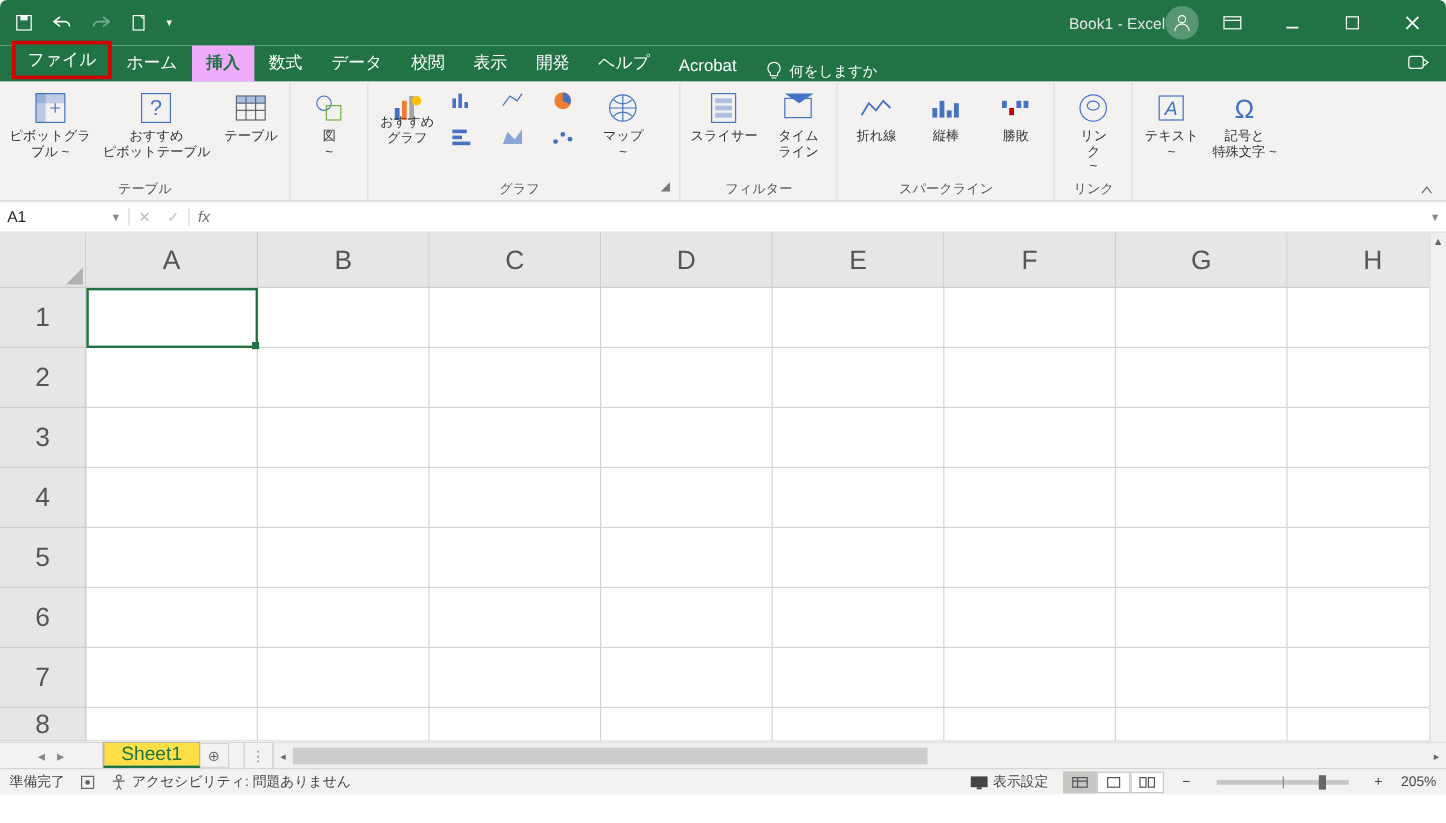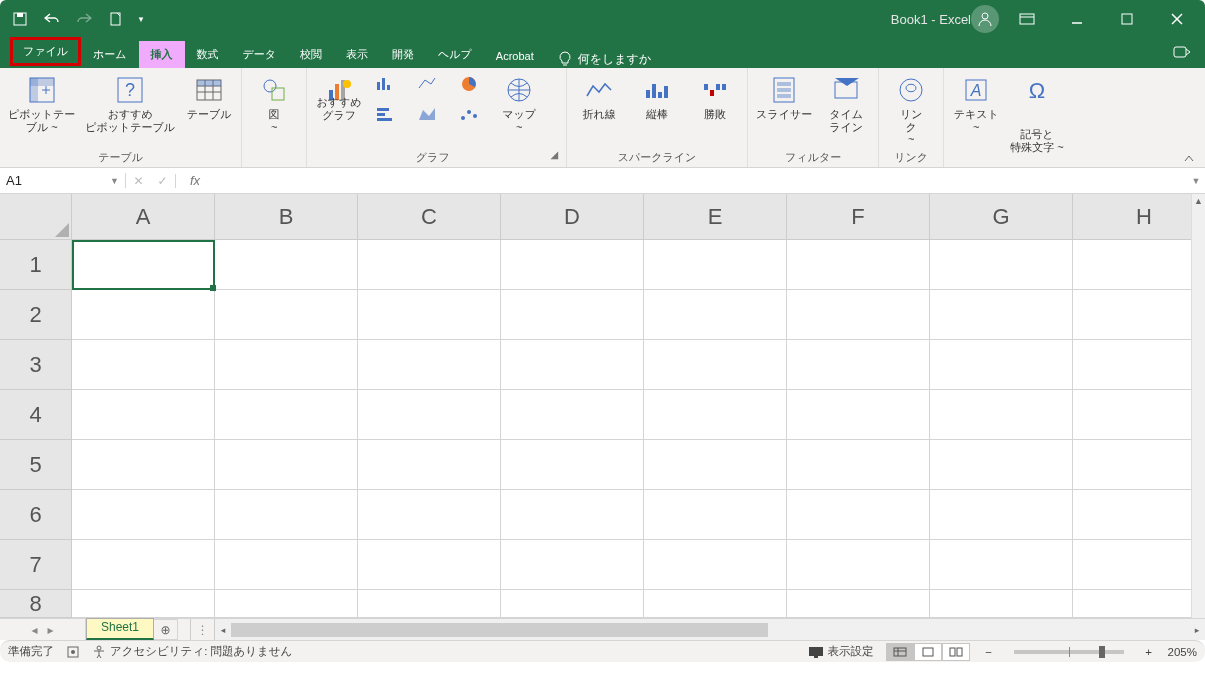--- a/index.html
+++ b/index.html
@@ -8,45 +8,45 @@
 .titlebar { height: 38px; background: #217346; display: flex; align-items: center; padding: 0 6px; border-top-left-radius: 6px; border-top-right-radius: 6px; }
 .titlebar .qat { display: flex; align-items: center; gap: 4px; }
 .qat-btn { width: 28px; height: 28px; display: flex; align-items: center; justify-content: center; color: #fff; cursor: pointer; }
 .qat-btn.disabled { opacity: .4; }
 .title-center { flex: 1; text-align: right; color: #e5e5e5; font-size: 13px; }
 .title-right { display: flex; align-items: center; gap: 6px; }
 .title-right .icon-btn { width: 44px; height: 32px; display: flex; align-items: center; justify-content: center; color: #fff; cursor: pointer; }
 .acct { width: 28px; height: 28px; border-radius: 50%; background: rgba(255,255,255,.25); display: flex; align-items: center; justify-content: center; color: #fff; }
 
 .tabbar { height: 30px; background: #217346; display: flex; align-items: flex-end; padding-left: 10px; position: relative; }
-.tab { padding: 6px 12px 6px; color: #fff; font-size: 11px; cursor: pointer; }
+.tab { padding: 6px 12px 6px; color: #fff; font-size: 14px; cursor: pointer; }
 .tab.file { background: #217346; border: 3px solid #d40000; margin-top: -4px; margin-bottom: 2px; padding: 4px 10px; }
 .tab.active { background: #f0abfc; color: #217346; font-weight: 600; }
 .tell-me { display: flex; align-items: flex-start; gap: 6px; color: #fff; padding: 0 12px; }
 .share { position: absolute; right: 14px; top: 6px; color: #fff; cursor: pointer; }
 
 .ribbon { height: 100px; background: #f4f2f1; border-bottom: 1px solid #d5d5d5; display: flex; position: relative; }
 .rgroup { border-right: 1px solid #e1dfdd; display: flex; flex-direction: column; justify-content: space-between; padding: 4px 8px 2px; }
 .rgroup-items { display: flex; align-items: flex-start; gap: 10px; padding-top: 2px; }
 .rgroup-label { text-align: center; font-size: 11px; color: #555; padding: 2px 0 0; }
 .rbtn { display: flex; flex-direction: column; align-items: center; gap: 2px; min-width: 48px; cursor: pointer; }
 .rbtn .ic { width: 32px; height: 32px; display: flex; align-items: center; justify-content: center; }
 .rbtn .lbl { font-size: 11px; text-align: center; line-height: 1.15; color: #333; }
 .chart-cluster { display: flex; flex-direction: column; align-items: center; gap: 4px; }
 .chart-grid { display: grid; grid-template-columns: repeat(3, 28px); grid-template-rows: repeat(2, 24px); gap: 6px 14px; }
 .mini { width: 24px; height: 20px; display: flex; align-items: center; justify-content: center; cursor: pointer; color:#4472c4; }
 .launcher { font-size: 10px; color: #777; text-align: right; position: relative; top:-2px; }
 .collapse { position: absolute; right: 10px; bottom: 4px; cursor: pointer; color: #666; }
 
 .fb { height: 26px; background: #fff; border-bottom: 1px solid #d5d5d5; display: flex; align-items: center; }
-.namebox { width: 126px; border-right: 1px solid #d5d5d5; padding: 0 6px; font-size: 13px; display:flex; align-items:center; justify-content:space-between; }
+.namebox { width: 108px; border-right: 1px solid #d5d5d5; padding: 0 6px; font-size: 13px; display:flex; align-items:center; justify-content:space-between; }
 .namebox .dd { color:#888; font-size:9px; }
 .fb-tools { width: 50px; border-right: 1px solid #d5d5d5; display: flex; align-items: center; justify-content: center; gap: 0; color:#bbb; }
 .fb-tools span { width:24px; text-align:center; }
-.fx { width: 24px; text-align: right; font-style: italic; color: #777; font-size: 13px; }
+.fx { width: 24px; text-align: center; font-style: italic; color: #777; font-size: 13px; }
 .formula { flex: 1; padding: 0 6px; font-size: 13px; }
 .fb-dd { width: 18px; text-align: center; color: #888; font-size: 9px; }
 
 .grid-area { position: relative; height: 424px; background: #fff; overflow:hidden; }
 .rowhdrs { position: absolute; top: 0; left: 0; width: 72px; }
 .corner { height: 46px; background: #e6e6e6; border-right: 1px solid #ccc; border-bottom: 1px solid #ccc; position:relative; }
 .corner::after { content:""; position:absolute; right:2px; bottom:2px; width:0; height:0; border-left:14px solid transparent; border-bottom:14px solid #b0b0b0; }
 .rowhdr { height: 50px; background: #e6e6e6; border-right: 1px solid #ccc; border-bottom: 1px solid #ccc; display: flex; align-items: center; justify-content: center; font-size: 22px; color: #555; }
 .colhdrs { position: absolute; top: 0; left: 72px; right: 14px; height: 46px; display: flex; }
 .colhdr { flex: 0 0 143px; background: #e6e6e6; border-right: 1px solid #ccc; border-bottom: 1px solid #ccc; display: flex; align-items: center; justify-content: center; font-size: 22px; color: #555; }
@@ -54,30 +54,30 @@
 .cellrow { height: 50px; display: flex; }
 .cell { flex: 0 0 143px; border-right: 1px solid #d4d4d4; border-bottom: 1px solid #d4d4d4; }
 .vscroll { position: absolute; right: 0; top: 0; width: 14px; bottom: 0; background: #f0f0f0; border-left:1px solid #ddd; }
 .vscroll .arrow { height:14px; text-align:center; font-size:9px; color:#666; line-height:14px; }
 
 .sel { position: absolute; top: 46px; left: 72px; width: 143px; height: 50px; border: 2px solid #217346; pointer-events: none; }
 .sel::after { content:""; position:absolute; right:-3px; bottom:-3px; width:6px; height:6px; background:#217346; }
 
 .sheetbar { height: 22px; border-top: 1px solid #d5d5d5; display: flex; align-items: stretch; background: #f4f2f1; }
 .sheet-nav { width: 86px; border-right: 1px solid #d5d5d5; display:flex; align-items:center; justify-content:center; gap:10px; color:#888; }
-.sheet-tab { padding: 1px 14px; background: #fef9c3; border: 1px solid #aeaeae; border-bottom: 2px solid #217346; font-size: 12px; color: #217346; margin-top:-1px; }
+.sheet-tab { padding: 1px 14px; background: #fde047; border: 1px solid #aeaeae; border-bottom: 2px solid #217346; font-size: 16px; color: #217346; margin-top:-1px; }
 .sheet-add { width: 24px; display: flex; align-items: center; justify-content: center; color: #666; border:1px solid #d5d5d5; border-left:none; background:#f4f2f1; }
 .sheet-sep { width:12px; }
 .hscroll { flex: 1; display: flex; align-items: center; border-left:1px solid #ccc; background:#f0f0f0; }
 .hscroll .track { flex:1; position:relative; height:14px; }
 .hscroll .thumb { position:absolute; left:0; width:56%; height:100%; background:#cdcdcd; }
 .hscroll .arrow { width:16px; text-align:center; font-size:9px; color:#666; }
 .sheet-drag { width:24px; display:flex; align-items:center; justify-content:center; color:#888; border-left:1px solid #ccc; }
 
-.status { height: 22px; background: #f4f2f1; border-top: 1px solid #d5d5d5; display: flex; align-items: center; font-size: 11.5px; color: #444; padding: 0 8px; gap: 12px; border-radius: 10px; }
+.status { height: 22px; background: #f4f2f1; border-top: 1px solid #d5d5d5; display: flex; align-items: center; font-size: 11.5px; color: #444; padding: 0 8px; gap: 12px; }
 .status .spacer { flex: 1; }
 .view-btns { display: flex; gap: 0; }
 .view-btn { width: 28px; height: 18px; border: 1px solid #c8c6c4; display:flex; align-items:center; justify-content:center; background:#fff; cursor:pointer; }
 .view-btn.active { background:#c8c6c4; }
 .zoom-slider { width: 110px; height: 4px; background: #c8c6c4; position: relative; margin: 0 6px; }
 .zoom-slider .tick { position:absolute; left:50%; top:-3px; width:1px; height:10px; background:#888; }
 .zoom-slider .handle { position:absolute; top:-4px; left:78%; width:6px; height:12px; background:#666; }
 .zbtn { width:14px; text-align:center; cursor:pointer; }
 
 svg { display:block; }
@@ -177,21 +177,21 @@
     <div class="rgroup-items">
       <div class="rbtn">
         <div class="ic">
             <svg width="28" height="28" viewBox="0 0 28 28">
               <rect x="2" y="2" width="24" height="24" fill="none" stroke="#4472c4"></rect>
               <rect x="2" y="2" width="8" height="24" fill="#4472c4" opacity=".3"></rect>
               <rect x="2" y="2" width="24" height="8" fill="#4472c4" opacity=".3"></rect>
               <path d="M14 14 L22 14 M18 10 L18 18" stroke="#4472c4"></path>
             </svg>
           </div>
-        <div class="lbl" style="white-space:pre-line;">ピボットテー
+        <div class="lbl" style="white-space:pre-line;">ピボットグラ
 ブル ~</div>
       </div>
       <div class="rbtn">
         <div class="ic">
             <svg width="28" height="28" viewBox="0 0 28 28">
               <rect x="2" y="2" width="24" height="24" fill="none" stroke="#4472c4"></rect>
               <text x="14" y="20" text-anchor="middle" font-size="18" fill="#4472c4">?</text>
             </svg>
           </div>
         <div class="lbl" style="white-space:pre-line;">おすすめ
@@ -300,20 +300,47 @@
     <div style="display:flex; justify-content:space-between; align-items:center;">
       <div style="flex:1;" class="rgroup-label">グラフ</div>
       <div class="launcher">◢</div>
     </div>
   </div>
 
   <div class="rgroup">
     <div class="rgroup-items">
       <div class="rbtn">
           <div class="ic">
+            <svg width="26" height="28">
+              <rect x="3" y="2" width="20" height="24" fill="none" stroke="#4472c4"></rect>
+              <rect x="6" y="6" width="14" height="4" fill="#4472c4" opacity=".4"></rect>
+              <rect x="6" y="12" width="14" height="4" fill="#4472c4" opacity=".4"></rect>
+              <rect x="6" y="18" width="14" height="4" fill="#4472c4" opacity=".4"></rect>
+            </svg>
+          </div>
+          <div class="lbl">スライサー</div>
+        </div>
+      <div class="rbtn">
+          <div class="ic">
+            <svg width="26" height="28">
+              <rect x="2" y="6" width="22" height="16" fill="none" stroke="#4472c4"></rect>
+              <path d="M2 2 L26 2 L14 10 Z" fill="#4472c4"></path>
+            </svg>
+          </div>
+          <div class="lbl" style="white-space:pre-line;">タイム
+ライン</div>
+        </div>
+    </div>
+    <div class="rgroup-label">フィルター</div>
+  </div>
+
+  <div class="rgroup">
+    <div class="rgroup-items">
+      <div class="rbtn">
+          <div class="ic">
             <svg width="28" height="20">
               <polyline points="2,16 8,6 14,12 20,4 26,10" fill="none" stroke="#4472c4" stroke-width="1.5"></polyline>
             </svg>
           </div>
           <div class="lbl">折れ線</div>
         </div>
       <div class="rbtn">
           <div class="ic">
             <svg width="28" height="20">
               <rect x="3" y="10" width="4" height="8" fill="#4472c4"></rect>
@@ -336,47 +363,20 @@
           <div class="lbl">勝敗</div>
         </div>
     </div>
     <div class="rgroup-label">スパークライン</div>
   </div>
 
   <div class="rgroup">
     <div class="rgroup-items">
       <div class="rbtn">
           <div class="ic">
-            <svg width="26" height="28">
-              <rect x="3" y="2" width="20" height="24" fill="none" stroke="#4472c4"></rect>
-              <rect x="6" y="6" width="14" height="4" fill="#4472c4" opacity=".4"></rect>
-              <rect x="6" y="12" width="14" height="4" fill="#4472c4" opacity=".4"></rect>
-              <rect x="6" y="18" width="14" height="4" fill="#4472c4" opacity=".4"></rect>
-            </svg>
-          </div>
-          <div class="lbl">スライサー</div>
-        </div>
-      <div class="rbtn">
-          <div class="ic">
-            <svg width="26" height="28">
-              <rect x="2" y="6" width="22" height="16" fill="none" stroke="#4472c4"></rect>
-              <path d="M2 2 L26 2 L14 10 Z" fill="#4472c4"></path>
-            </svg>
-          </div>
-          <div class="lbl" style="white-space:pre-line;">タイム
-ライン</div>
-        </div>
-    </div>
-    <div class="rgroup-label">フィルター</div>
-  </div>
-
-  <div class="rgroup">
-    <div class="rgroup-items">
-      <div class="rbtn">
-          <div class="ic">
             <svg width="28" height="28">
               <circle cx="14" cy="14" r="11" fill="none" stroke="#4472c4"></circle>
               <path d="M9 12 a4 3 0 0 1 10 0 a4 3 0 0 1 -10 0" fill="none" stroke="#4472c4"></path>
             </svg>
           </div>
           <div class="lbl" style="white-space:pre-line;">リン
 ク
 ~</div>
         </div>
     </div>
@@ -394,21 +394,21 @@
           </div>
           <div class="lbl" style="white-space:pre-line;">テキスト
 ~</div>
         </div>
       <div class="rbtn">
           <div class="ic">
             <svg width="28" height="28">
               <text x="14" y="22" text-anchor="middle" font-size="22" fill="#4472c4">Ω</text>
             </svg>
           </div>
-          <div class="lbl" style="white-space:pre-line;margin-top:20px;">記号と
+          <div class="lbl" style="white-space:pre-line;">記号と
 特殊文字 ~</div>
         </div>
     </div>
     <div class="rgroup-label">&nbsp;</div>
   </div>
 
   <div class="collapse">
     <svg width="12" height="10">
         <polyline points="2,2 6,7 10,2" fill="none" stroke="#666" transform="rotate(180 6 5)"></polyline>
       </svg>

